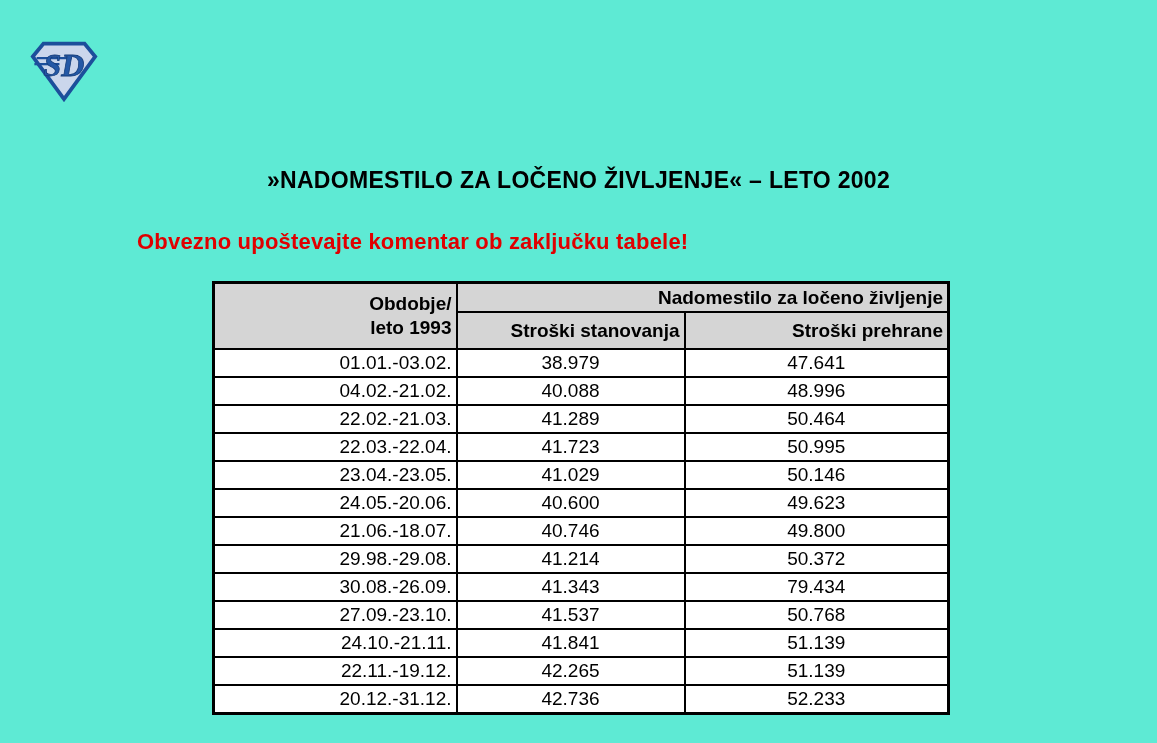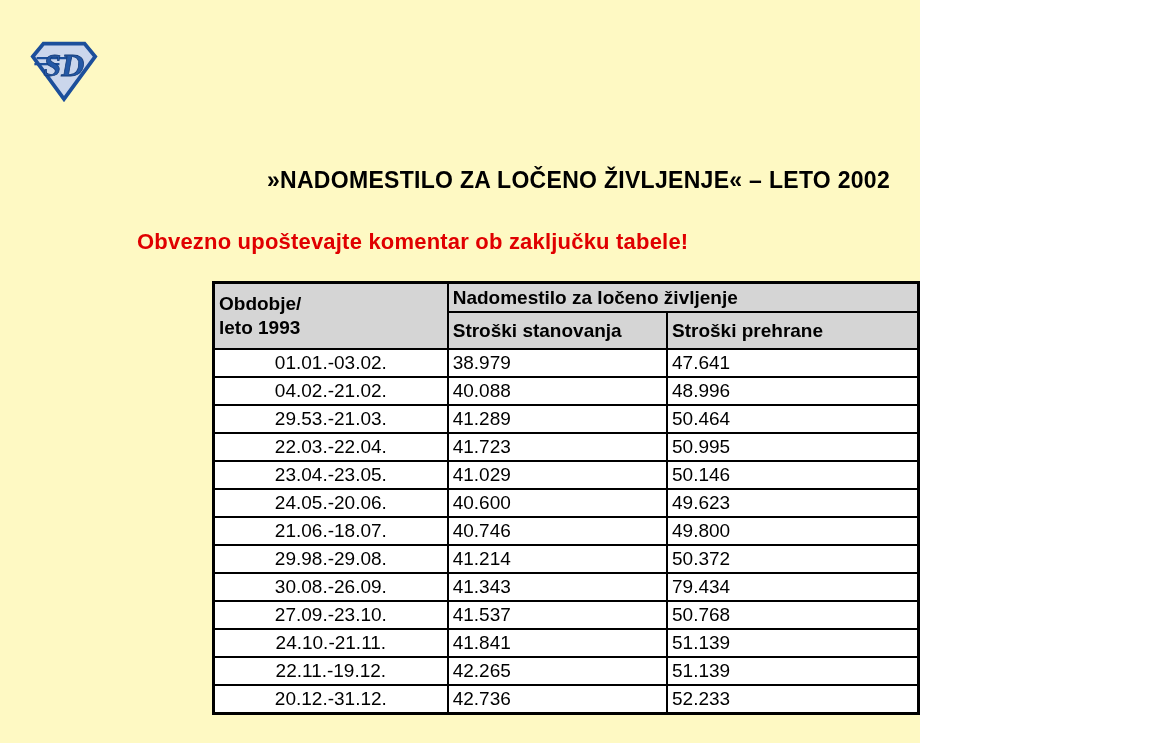--- a/index.html
+++ b/index.html
@@ -3,23 +3,23 @@
 <meta charset="utf-8">
 <style>
   html, body {
     margin: 0;
     padding: 0;
     background: #ffffff;
     font-family: "Liberation Sans", sans-serif;
   }
   .page {
     position: relative;
-    width: 920px;
+    width: 1157px;
     height: 743px;
-    background: #fef9c3;
+    background: #5eead4;
     overflow: hidden;
   }
   .logo {
     position: absolute;
     left: 26px;
     top: 39px;
     width: 76px;
     height: 64px;
   }
   .doc-title {
@@ -55,34 +55,34 @@
   table.data th,
   table.data td {
     border: 2px solid #000000;
     font-size: 19px;
     color: #000000;
     overflow: hidden;
   }
   table.data th {
     background: #d5d5d5;
     font-weight: bold;
-    text-align: left;
+    text-align: right;
     padding: 1px 4px;
     margin-top: 28px;
   }
   th.group-hdr { height: 25px; }
   th.sub-hdr   { height: 33px; }
   th.period-hdr { line-height: 1.25; }
   table.data td {
     height: 24px;
     padding: 1px 4px;
     background: #ffffff;
   }
-  td.c-period { text-align: center; padding-left: 6px; }
-  td.c-val    { text-align: left; }
+  td.c-period { text-align: right; padding-left: 6px; }
+  td.c-val    { text-align: center; }
 </style>
 </head>
 <body>
 
 <div class="page">
 
   <div class="logo">
     <svg width="76" height="64" viewBox="0 0 100 84" xmlns="http://www.w3.org/2000/svg">
       <path d="M9 23 L23 6 L77 6 L91 23 L50 79 Z" fill="#cbd6ec" stroke="#1c4f9b" stroke-width="5" stroke-linejoin="miter"></path>
       <path d="M14 25 L60 25" stroke="#1c4f9b" stroke-width="3" fill="none"></path>
@@ -119,21 +119,21 @@
         <td class="c-period">01.01.-03.02.</td>
         <td class="c-val">38.979</td>
         <td class="c-val">47.641</td>
       </tr>
       <tr>
         <td class="c-period">04.02.-21.02.</td>
         <td class="c-val">40.088</td>
         <td class="c-val">48.996</td>
       </tr>
       <tr>
-        <td class="c-period">29.53.-21.03.</td>
+        <td class="c-period">22.02.-21.03.</td>
         <td class="c-val">41.289</td>
         <td class="c-val">50.464</td>
       </tr>
       <tr>
         <td class="c-period">22.03.-22.04.</td>
         <td class="c-val">41.723</td>
         <td class="c-val">50.995</td>
       </tr>
       <tr>
         <td class="c-period">23.04.-23.05.</td>

